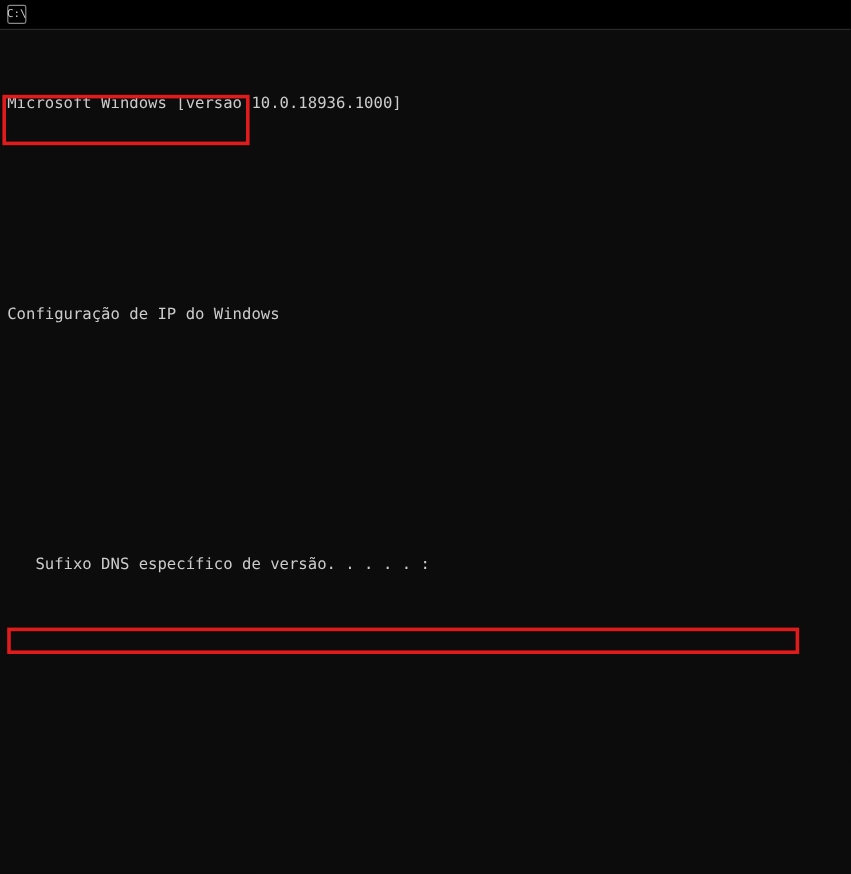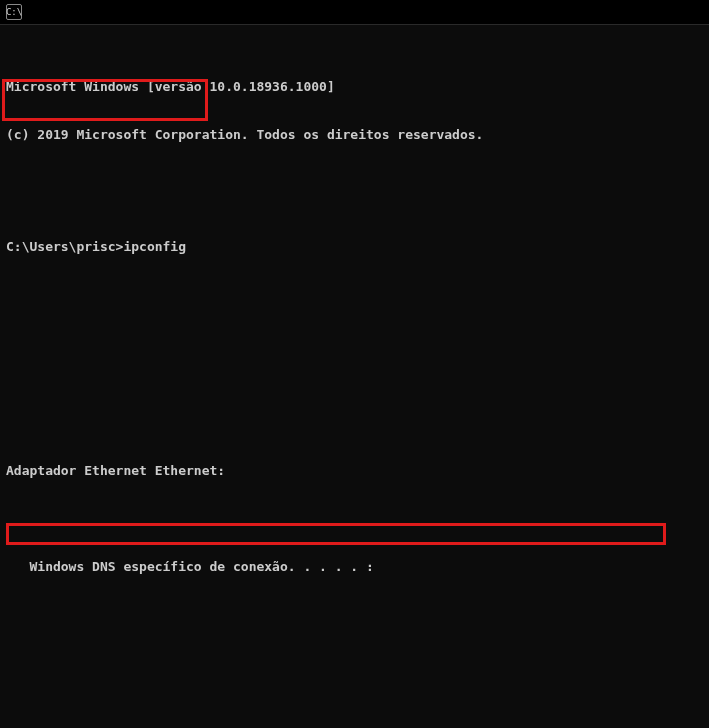--- a/index.html
+++ b/index.html
@@ -44,21 +44,20 @@
     white-space: pre;
     line-height: 16px;
     letter-spacing: 0;
     position: relative;
   }
   .line {
     display: block;
     min-height: 16px;
     padding: 0 2px;
     position: relative;
-    font-weight: bold;
   }
   .red-box {
     border: 3px solid #e01b1b;
     box-sizing: border-box;
     pointer-events: none;
   }
   
   .hl-cmd {
     position: absolute;
     left: 2px;
@@ -78,32 +77,30 @@
 </head>
 <body>
 
 <div class="titlebar">
   <span class="cmd-icon">C:\</span>
 </div>
 
 <div class="term">
 
   <span class="line">Microsoft Windows [versão 10.0.18936.1000]</span>
-  <span class="line">(c) 2019 Microsoft Corporation. Todos os direitos reservados.</span>
-  <span class="line"></span>
-
-  <span class="line"><span>C:\Users\prisc&gt;</span><span>ipconfig</span></span>
   <span class="line"></span>
 
   <span class="line"></span>
+
+  <span class="line">Configuração de IP do Windows</span>
+  <span class="line"></span>
   <span class="line"></span>
 
-  <span class="line">Adaptador Ethernet Ethernet:</span>
   <span class="line"></span>
-  <span class="line">   Windows DNS específico de conexão. . . . . :</span>
+  <span class="line">   Sufixo DNS específico de versão. . . . . :</span>
   <span class="line"></span>
 
   
   
   
   
   
 
   
   

